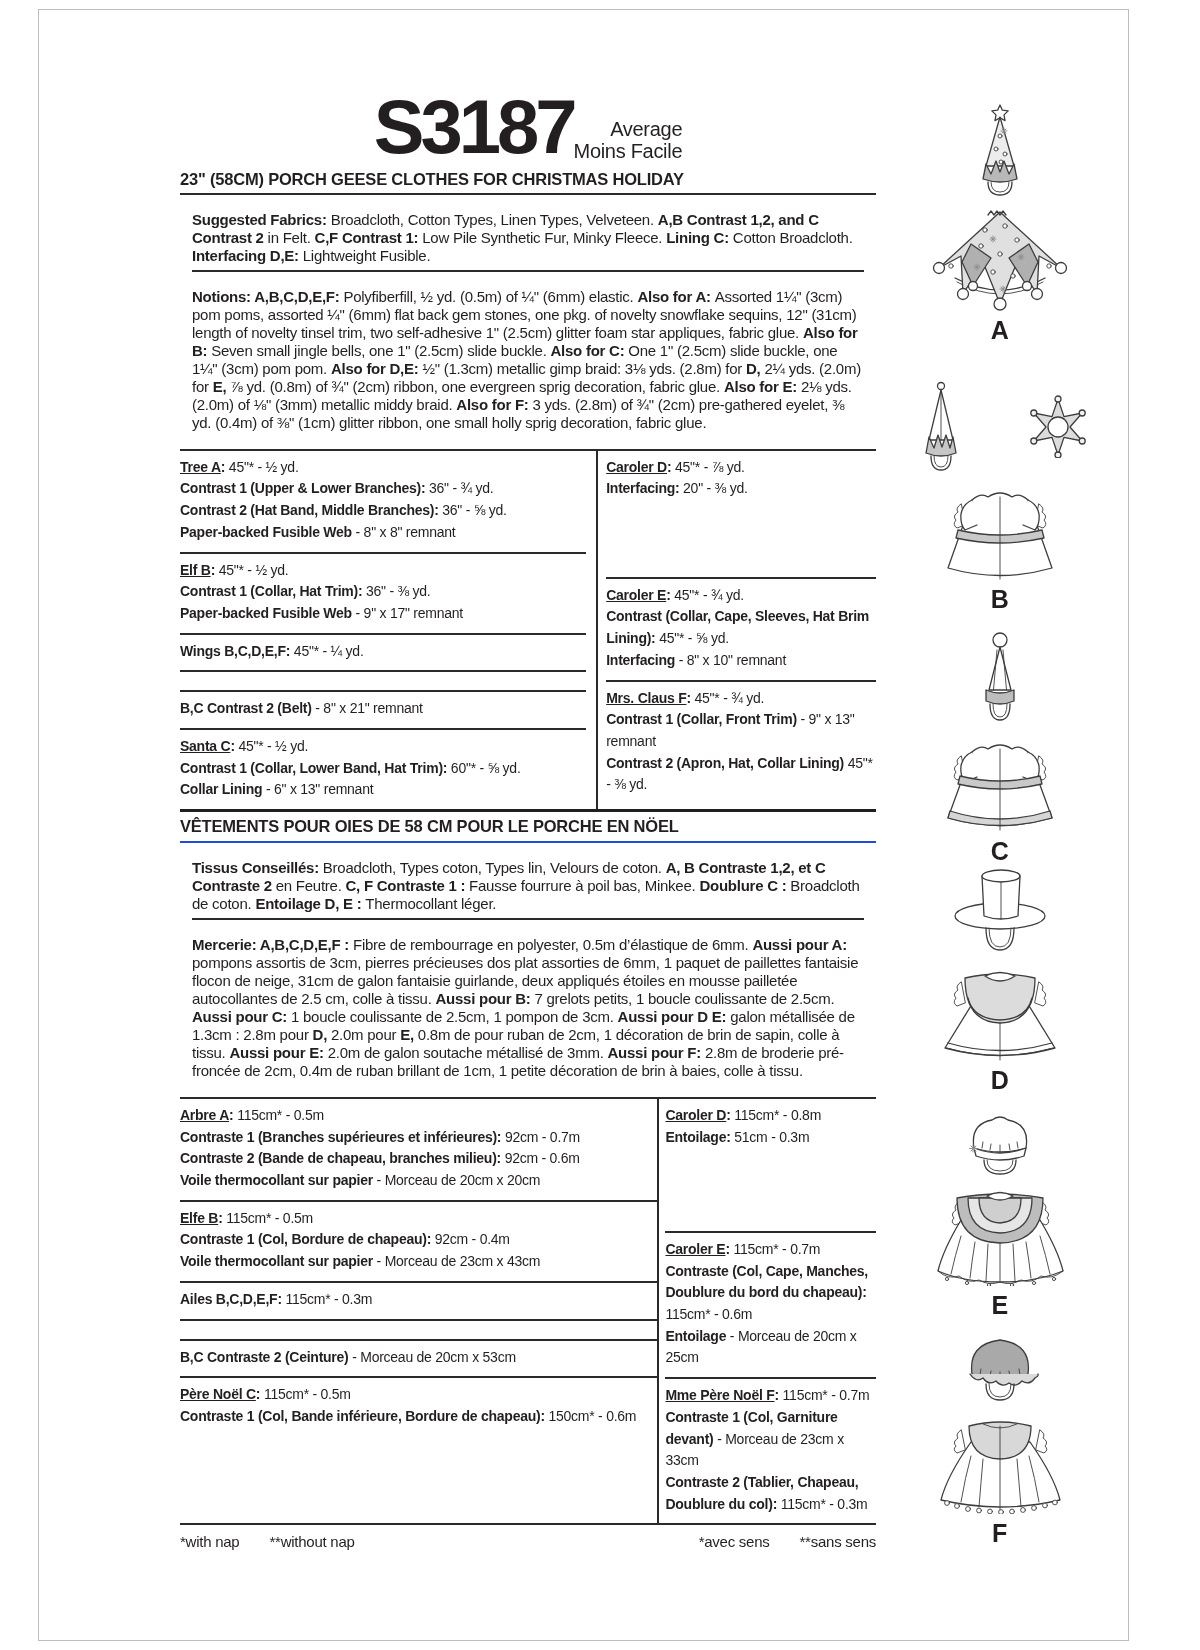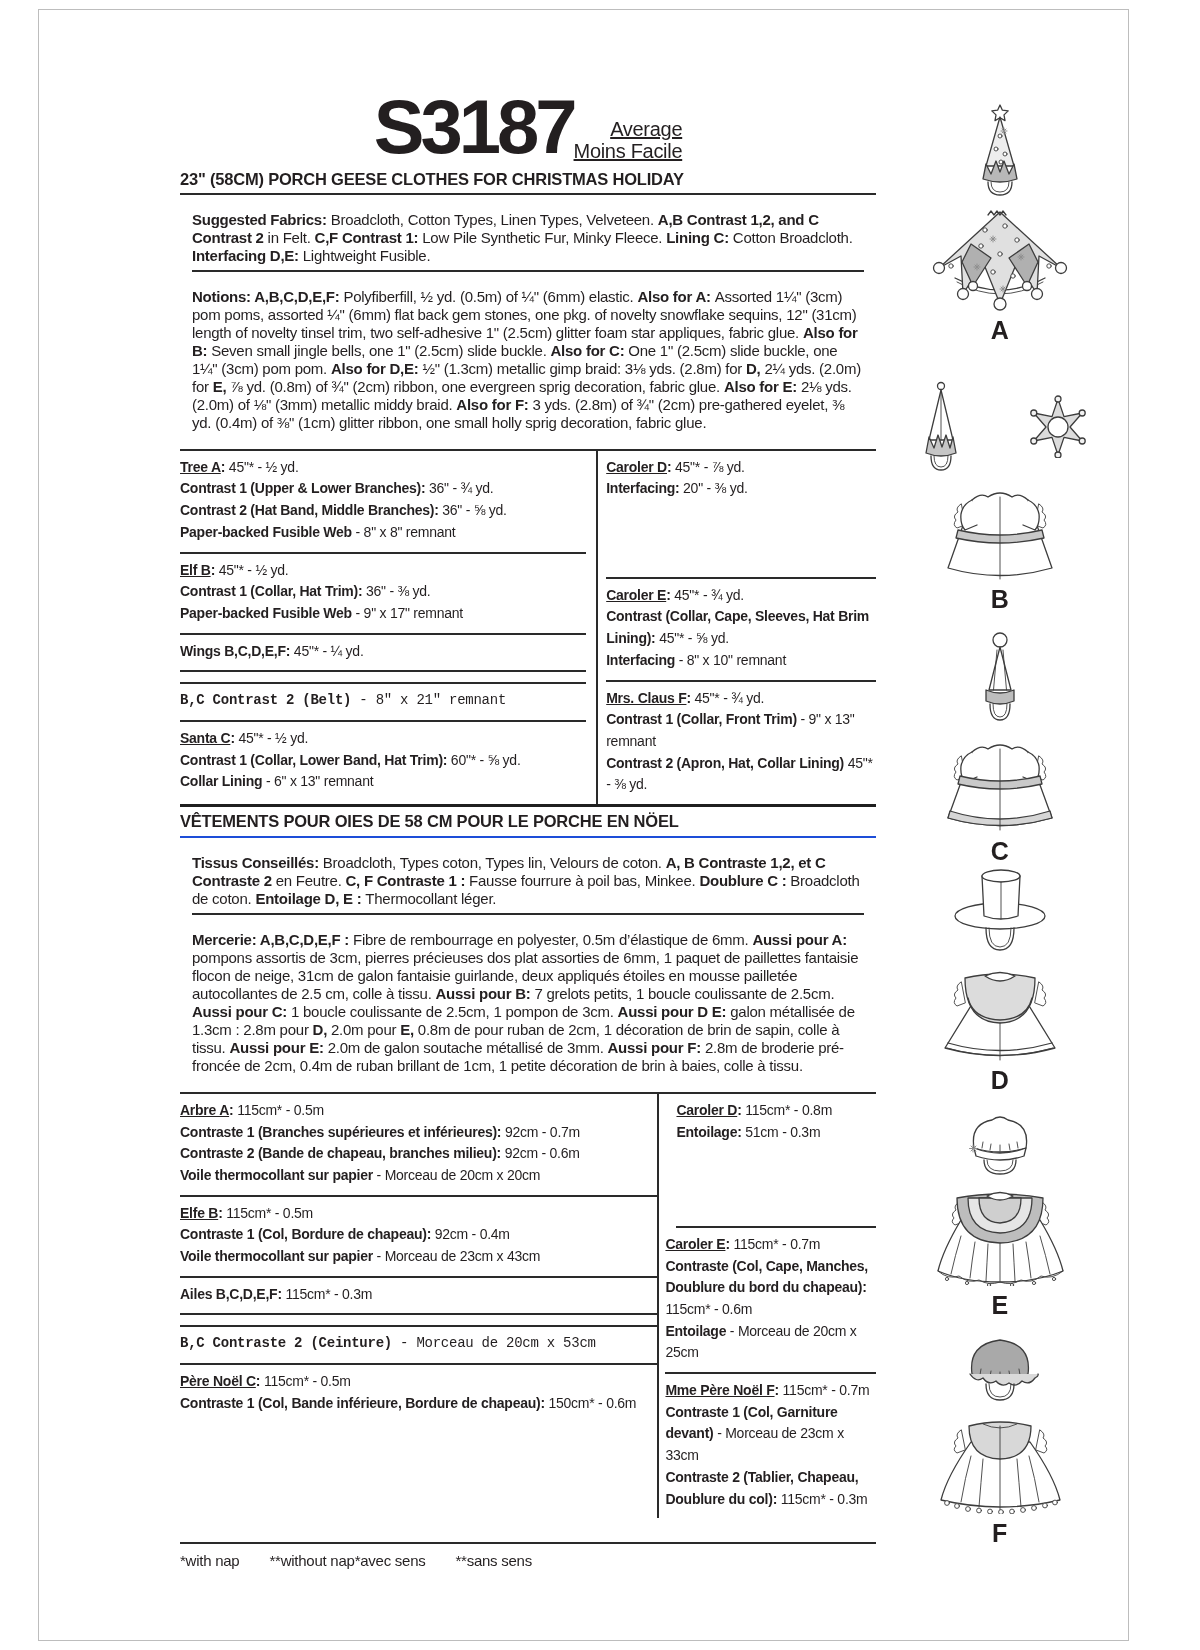--- a/index.html
+++ b/index.html
@@ -9,49 +9,49 @@
     overflow:hidden;
   }
   .frame{position:absolute;left:38px;top:9px;width:1089px;height:1630px;
     border:1px solid #bdbdbd;pointer-events:none;}
   .main-col{position:absolute;left:180px;top:92px;width:696px;}
   
   .hdr{display:flex;justify-content:center;align-items:flex-start;}
   .pattern-number{font-size:76px;font-weight:bold;letter-spacing:-4px;line-height:.92;
     font-stretch:condensed;}
   .difficulty{text-align:right;font-size:20px;line-height:1.12;margin-top:26px;
-    letter-spacing:-.3px;font-stretch:condensed;text-decoration:underline;}
+    letter-spacing:-.3px;font-stretch:condensed;}
   .title-en{font-weight:bold;font-size:16.5px;letter-spacing:-.2px;
     border-bottom:2px solid #2a2a2a;padding:3px 0 4px;margin-top:4px;font-stretch:condensed;}
   
   .para{font-size:15px;line-height:1.2;letter-spacing:-.25px;padding:4px 0 5px;margin:12px;
     font-stretch:condensed;text-align:left;}
   .para.rule-bottom{border-bottom:2px solid #2a2a2a;}
   .u{text-decoration:underline;}
   
   .tbl{display:flex;align-items:stretch;border-top:2px solid #2a2a2a;}
   .tbl .col{box-sizing:border-box;}
   .tbl .col.r{border-left:2px solid #2a2a2a;padding-left:8px;}
   .tbl-en .col.l{width:59.8%;padding-right:10px;}
   .tbl-en .col.r{width:40.2%;}
   .tbl-fr .col.l{width:68.6%;}
   .tbl-fr .col.r{width:31.4%;padding-left:6px;}
   .blk{font-size:14px;line-height:1.55;letter-spacing:-.25px;padding:6px 0 8px;
     font-stretch:condensed;}
   .blk.bb{border-bottom:2px solid #2a2a2a;}
-  .blk.gap{border-top:2px solid #2a2a2a;margin-top:10px;font-family:Liberation Mono, monospace;}
+  .blk.gap{border-top:2px solid #2a2a2a;margin-top:18px;}
   .tbl-en .col.r .blk:first-child{min-height:112px;}
-  .tbl-fr .col.r .blk:first-child{min-height:118px;margin-left:11px;}
+  .tbl-fr .col.r .blk:first-child{min-height:118px;}
   
   .title-fr{font-weight:bold;font-size:16.5px;letter-spacing:-.2px;
     border-top:3px solid #1f1f1f;border-bottom:2px solid #1d4ed8;
     padding:5px 0 5px;font-stretch:condensed;}
   
-  .footnotes{display:flex;border-top:2px solid #2a2a2a;
-    padding-top:8px;font-size:15px;letter-spacing:-.25px;font-stretch:condensed;margin-top:24px;}
+  .footnotes{display:flex;justify-content:space-between;border-top:2px solid #2a2a2a;
+    padding-top:8px;font-size:15px;letter-spacing:-.25px;font-stretch:condensed;}
   .fngroup{display:flex;gap:30px;}
   
   .view{position:absolute;left:888px;width:224px;text-align:center;}
   .view svg{display:block;margin:0 auto;}
   .view .hat-row{display:flex;justify-content:center;align-items:center;gap:10px;}
   .view-label{font-size:25px;font-weight:bold;letter-spacing:.5px;margin-top:5px;
     font-stretch:condensed;}
   .art path,.art circle,.art ellipse,.art polygon,.art line{
     stroke:#3d3d3d;stroke-width:1.3;stroke-linejoin:round;stroke-linecap:round;}
   .art .thin{stroke-width:.9;}

